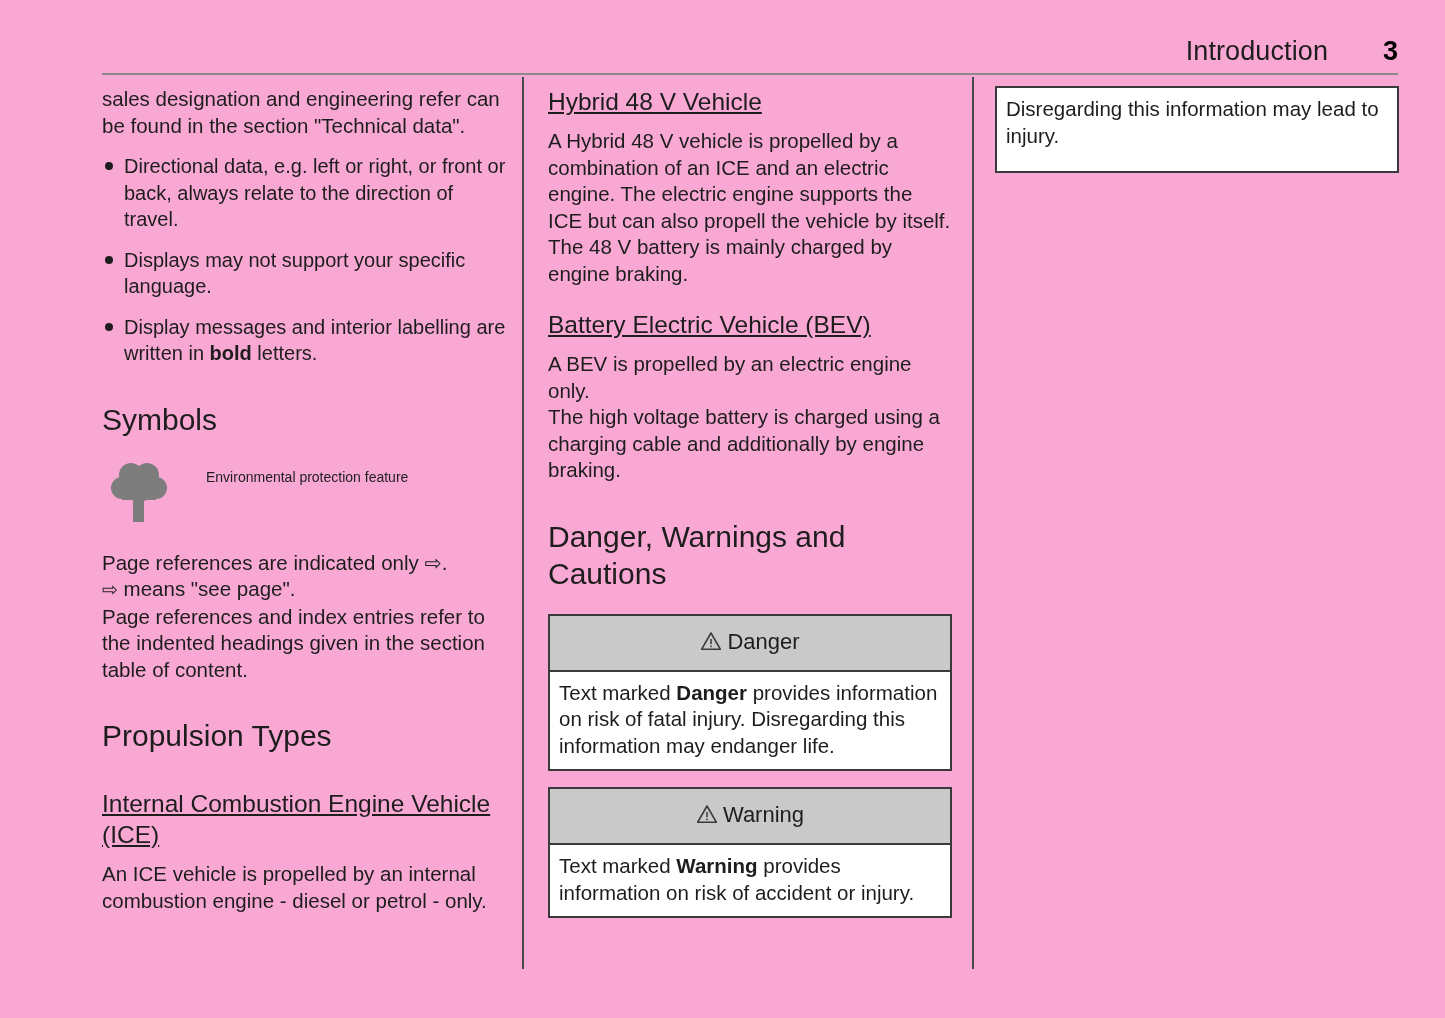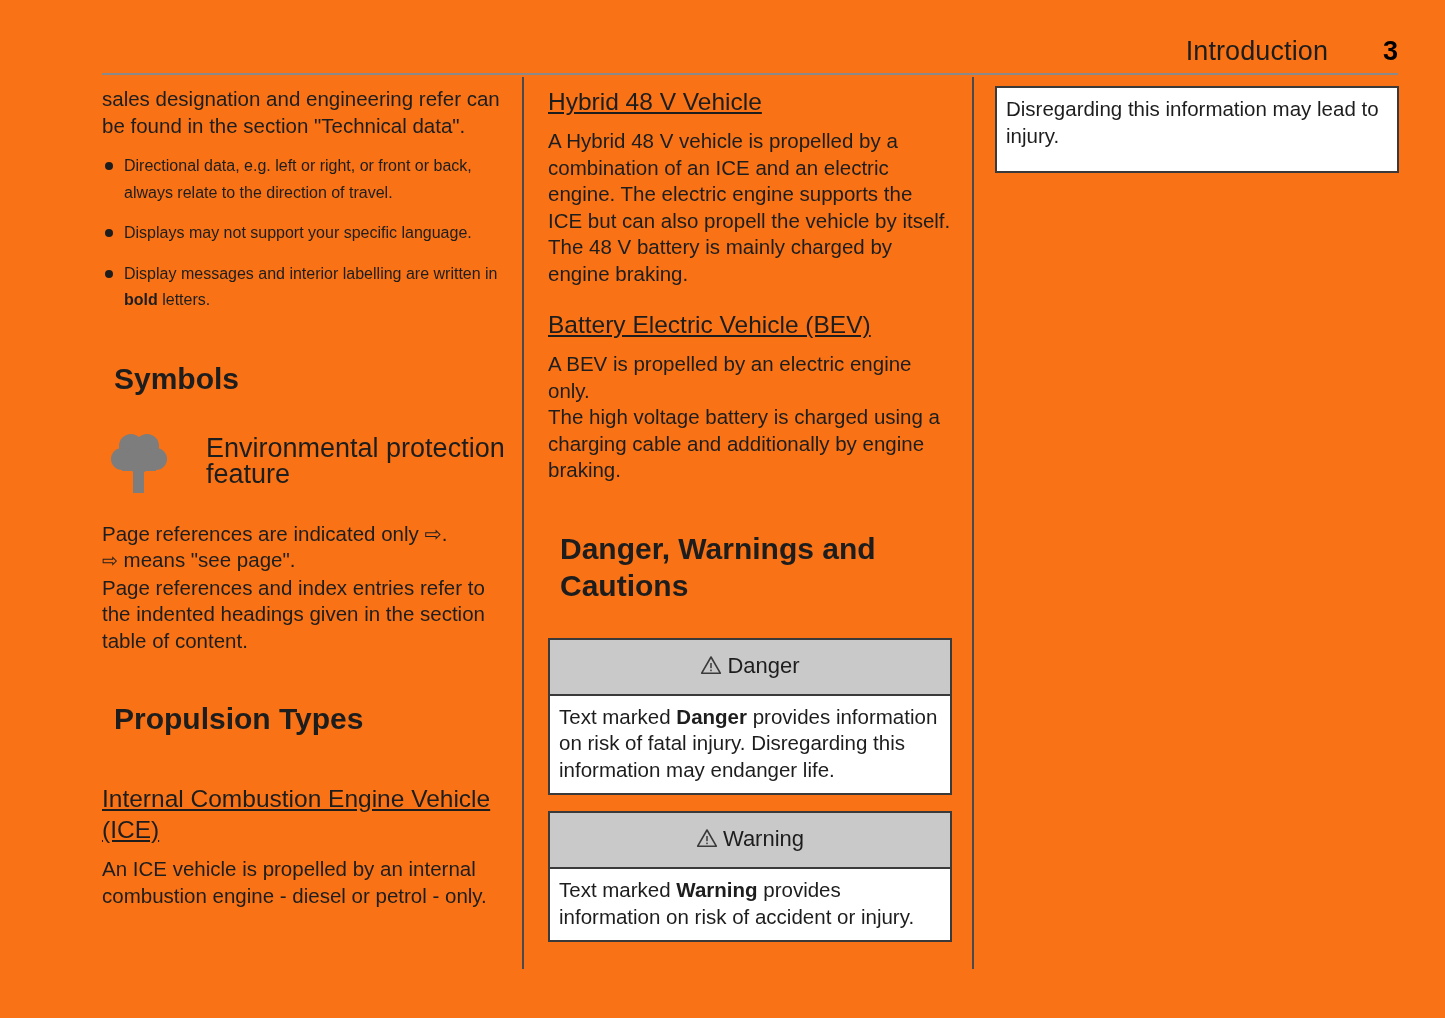--- a/index.html
+++ b/index.html
@@ -10,21 +10,21 @@
     background: #ffffff;
     font-family: "Liberation Sans", sans-serif;
     color: #1d1d1d;
     overflow: hidden;
   }
 
   .page {
     position: relative;
     width: 1445px;
     height: 1018px;
-    background: #f97316;
+    background: #f9a8d4;
   }
 
   
   .page-header {
     position: absolute;
     left: 102px;
     top: 36px;
     width: 1296px;
     height: 38px;
     display: flex;
@@ -86,23 +86,23 @@
   p.body {
     font-size: 20.5px;
     line-height: 26.5px;
     color: #1d1d1d;
     margin: 0;
   }
 
   h2.section {
     font-size: 30px;
     line-height: 37px;
-    font-weight: bold;
-    color: #1d1d1d;
-    margin: 12px;
+    font-weight: normal;
+    color: #1d1d1d;
+    margin: 0;
   }
 
   h3.subsection {
     font-size: 24.5px;
     line-height: 31px;
     font-weight: normal;
     color: #1d1d1d;
     margin: 0;
     text-decoration: underline;
   }
@@ -113,21 +113,21 @@
 
   
   ul.bullets {
     list-style: none;
     margin: 0;
     padding: 0;
   }
   ul.bullets li {
     position: relative;
     padding-left: 22px;
-    font-size: 16px;
+    font-size: 20px;
     line-height: 26.5px;
     margin-top: 14px;
   }
   ul.bullets li::before {
     content: "";
     position: absolute;
     left: 3px;
     top: 9px;
     width: 8px;
     height: 8px;
@@ -142,21 +142,21 @@
     display: flex;
     align-items: flex-start;
   }
   .symbol-icon {
     width: 104px;
     flex: 0 0 104px;
     padding-top: 2px;
     padding-left: 9px;
   }
   .symbol-text {
-    font-size: 27px;
+    font-size: 14px;
     line-height: 26.5px;
     color: #1d1d1d;
     padding-top: 4px;
   }
 
   .arrow-glyph { font-size: 19px; }
 
   
   .notice {
     border: 2px solid #3a3a3a;

